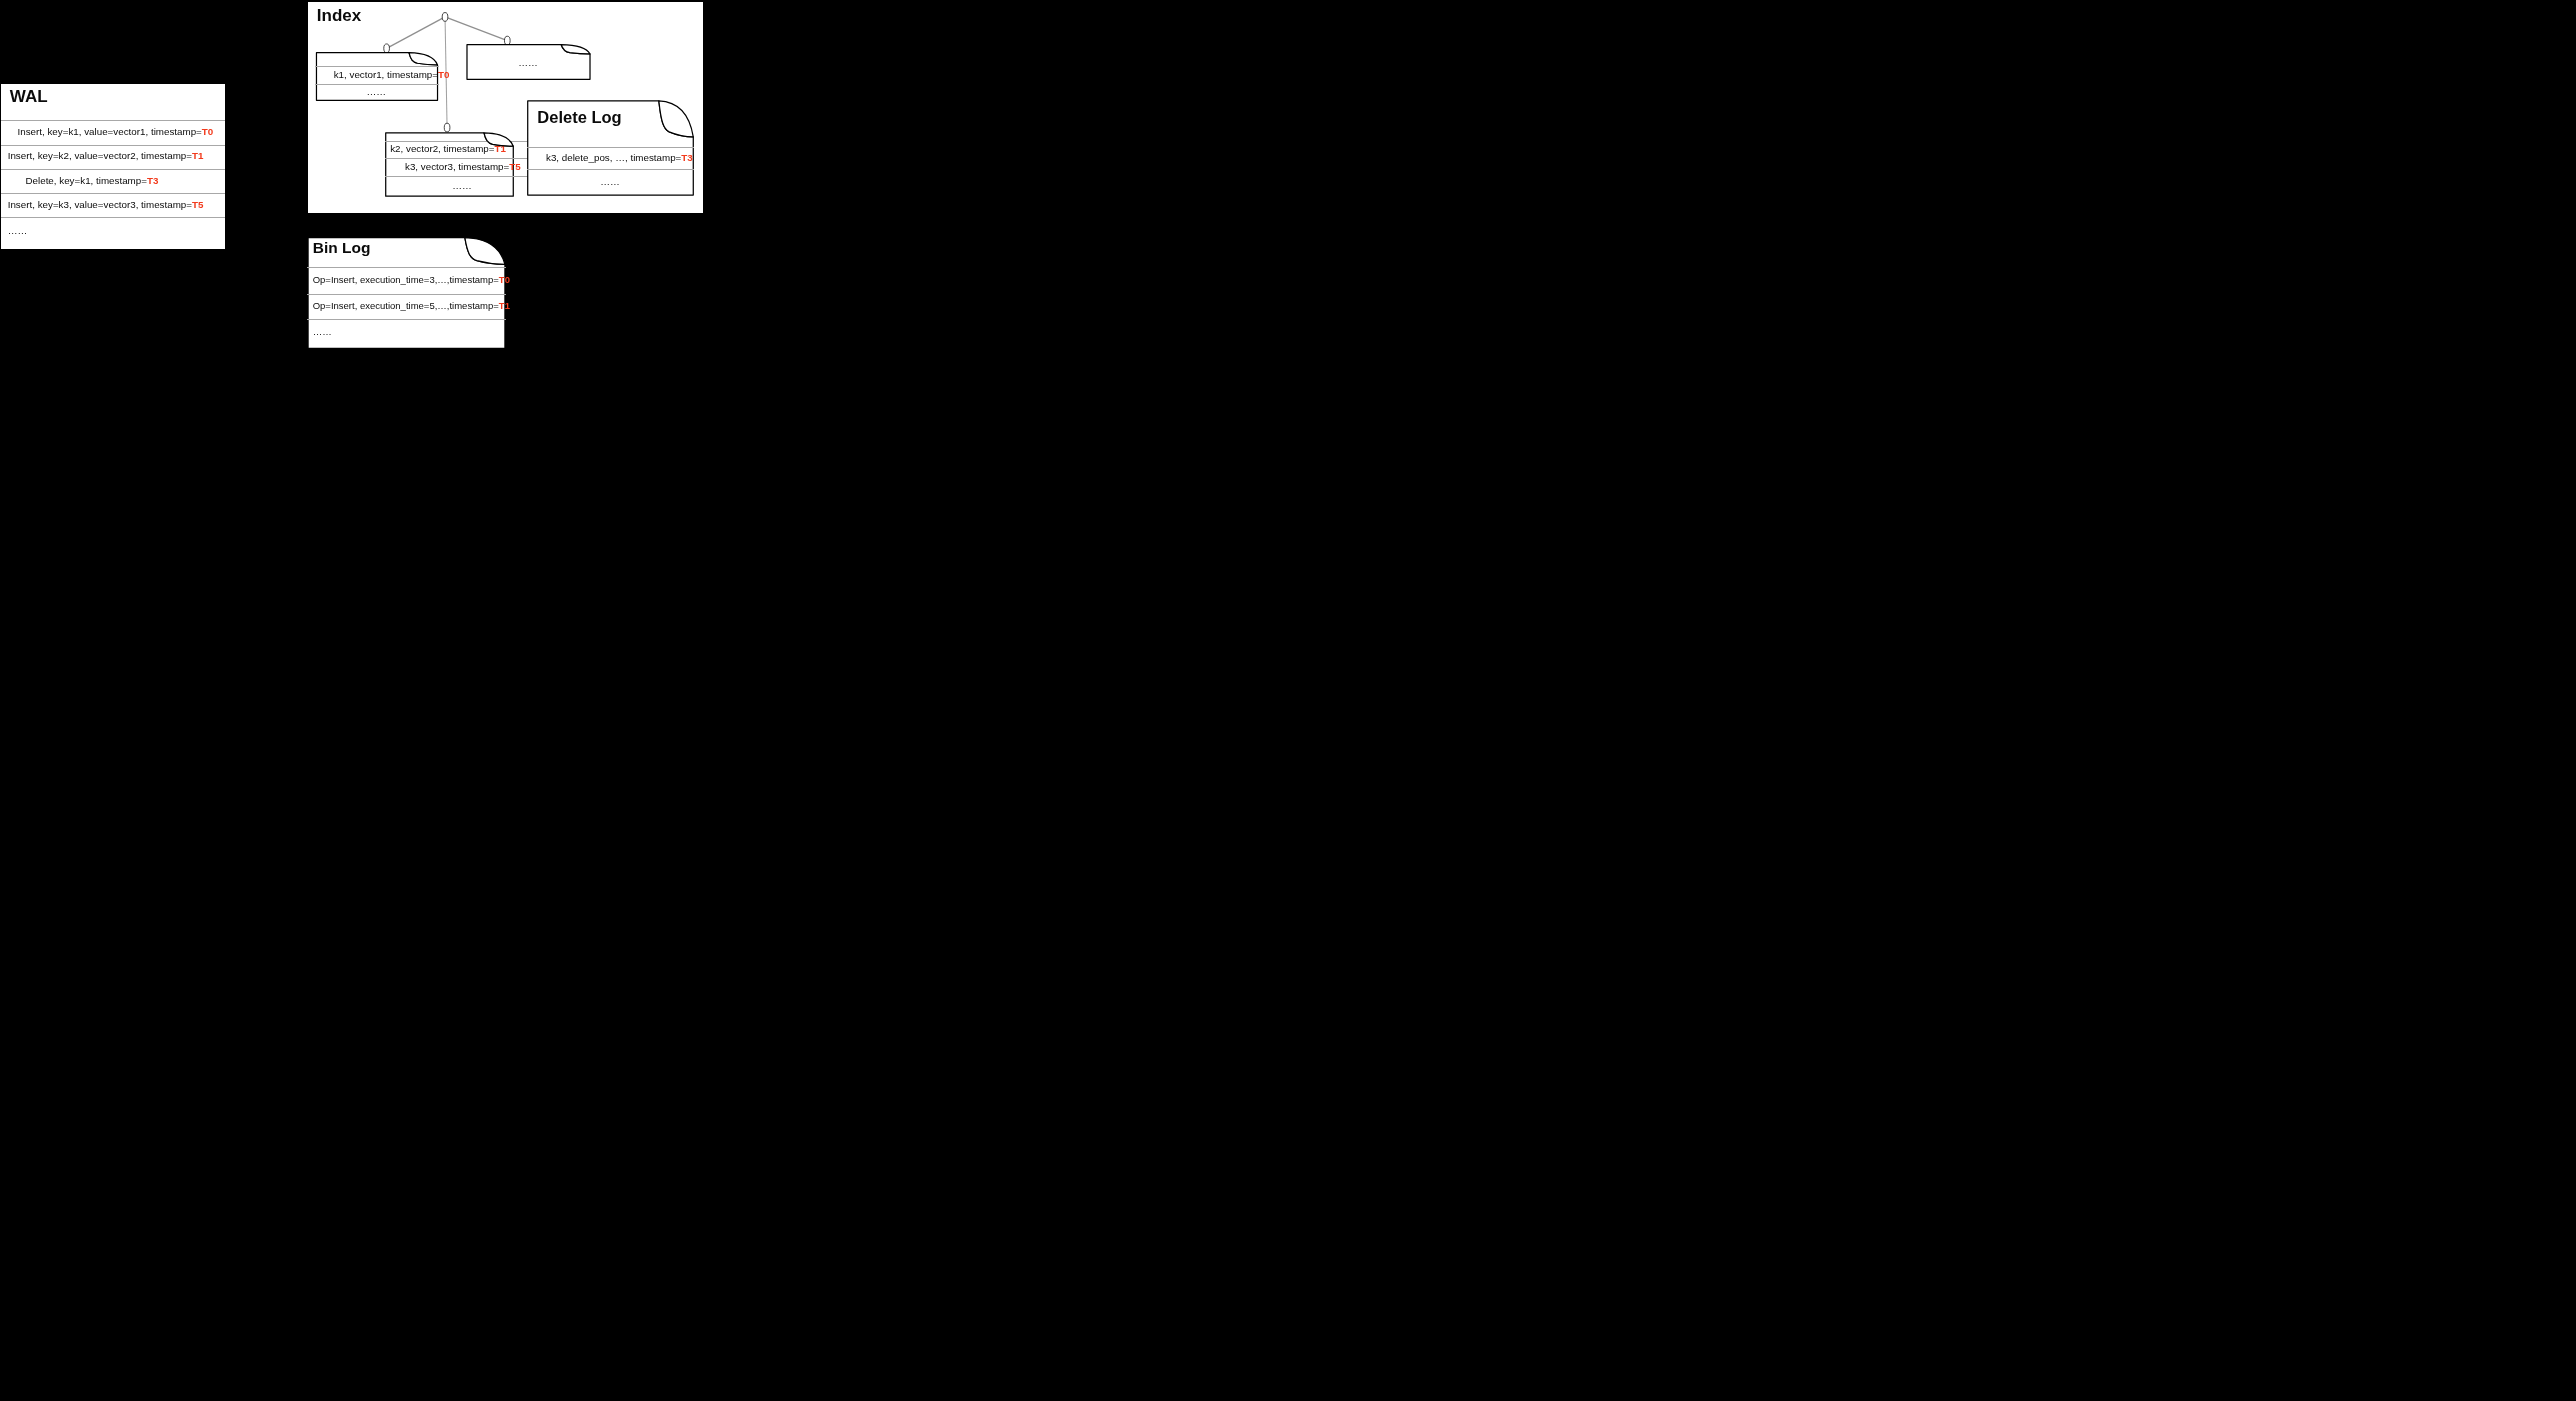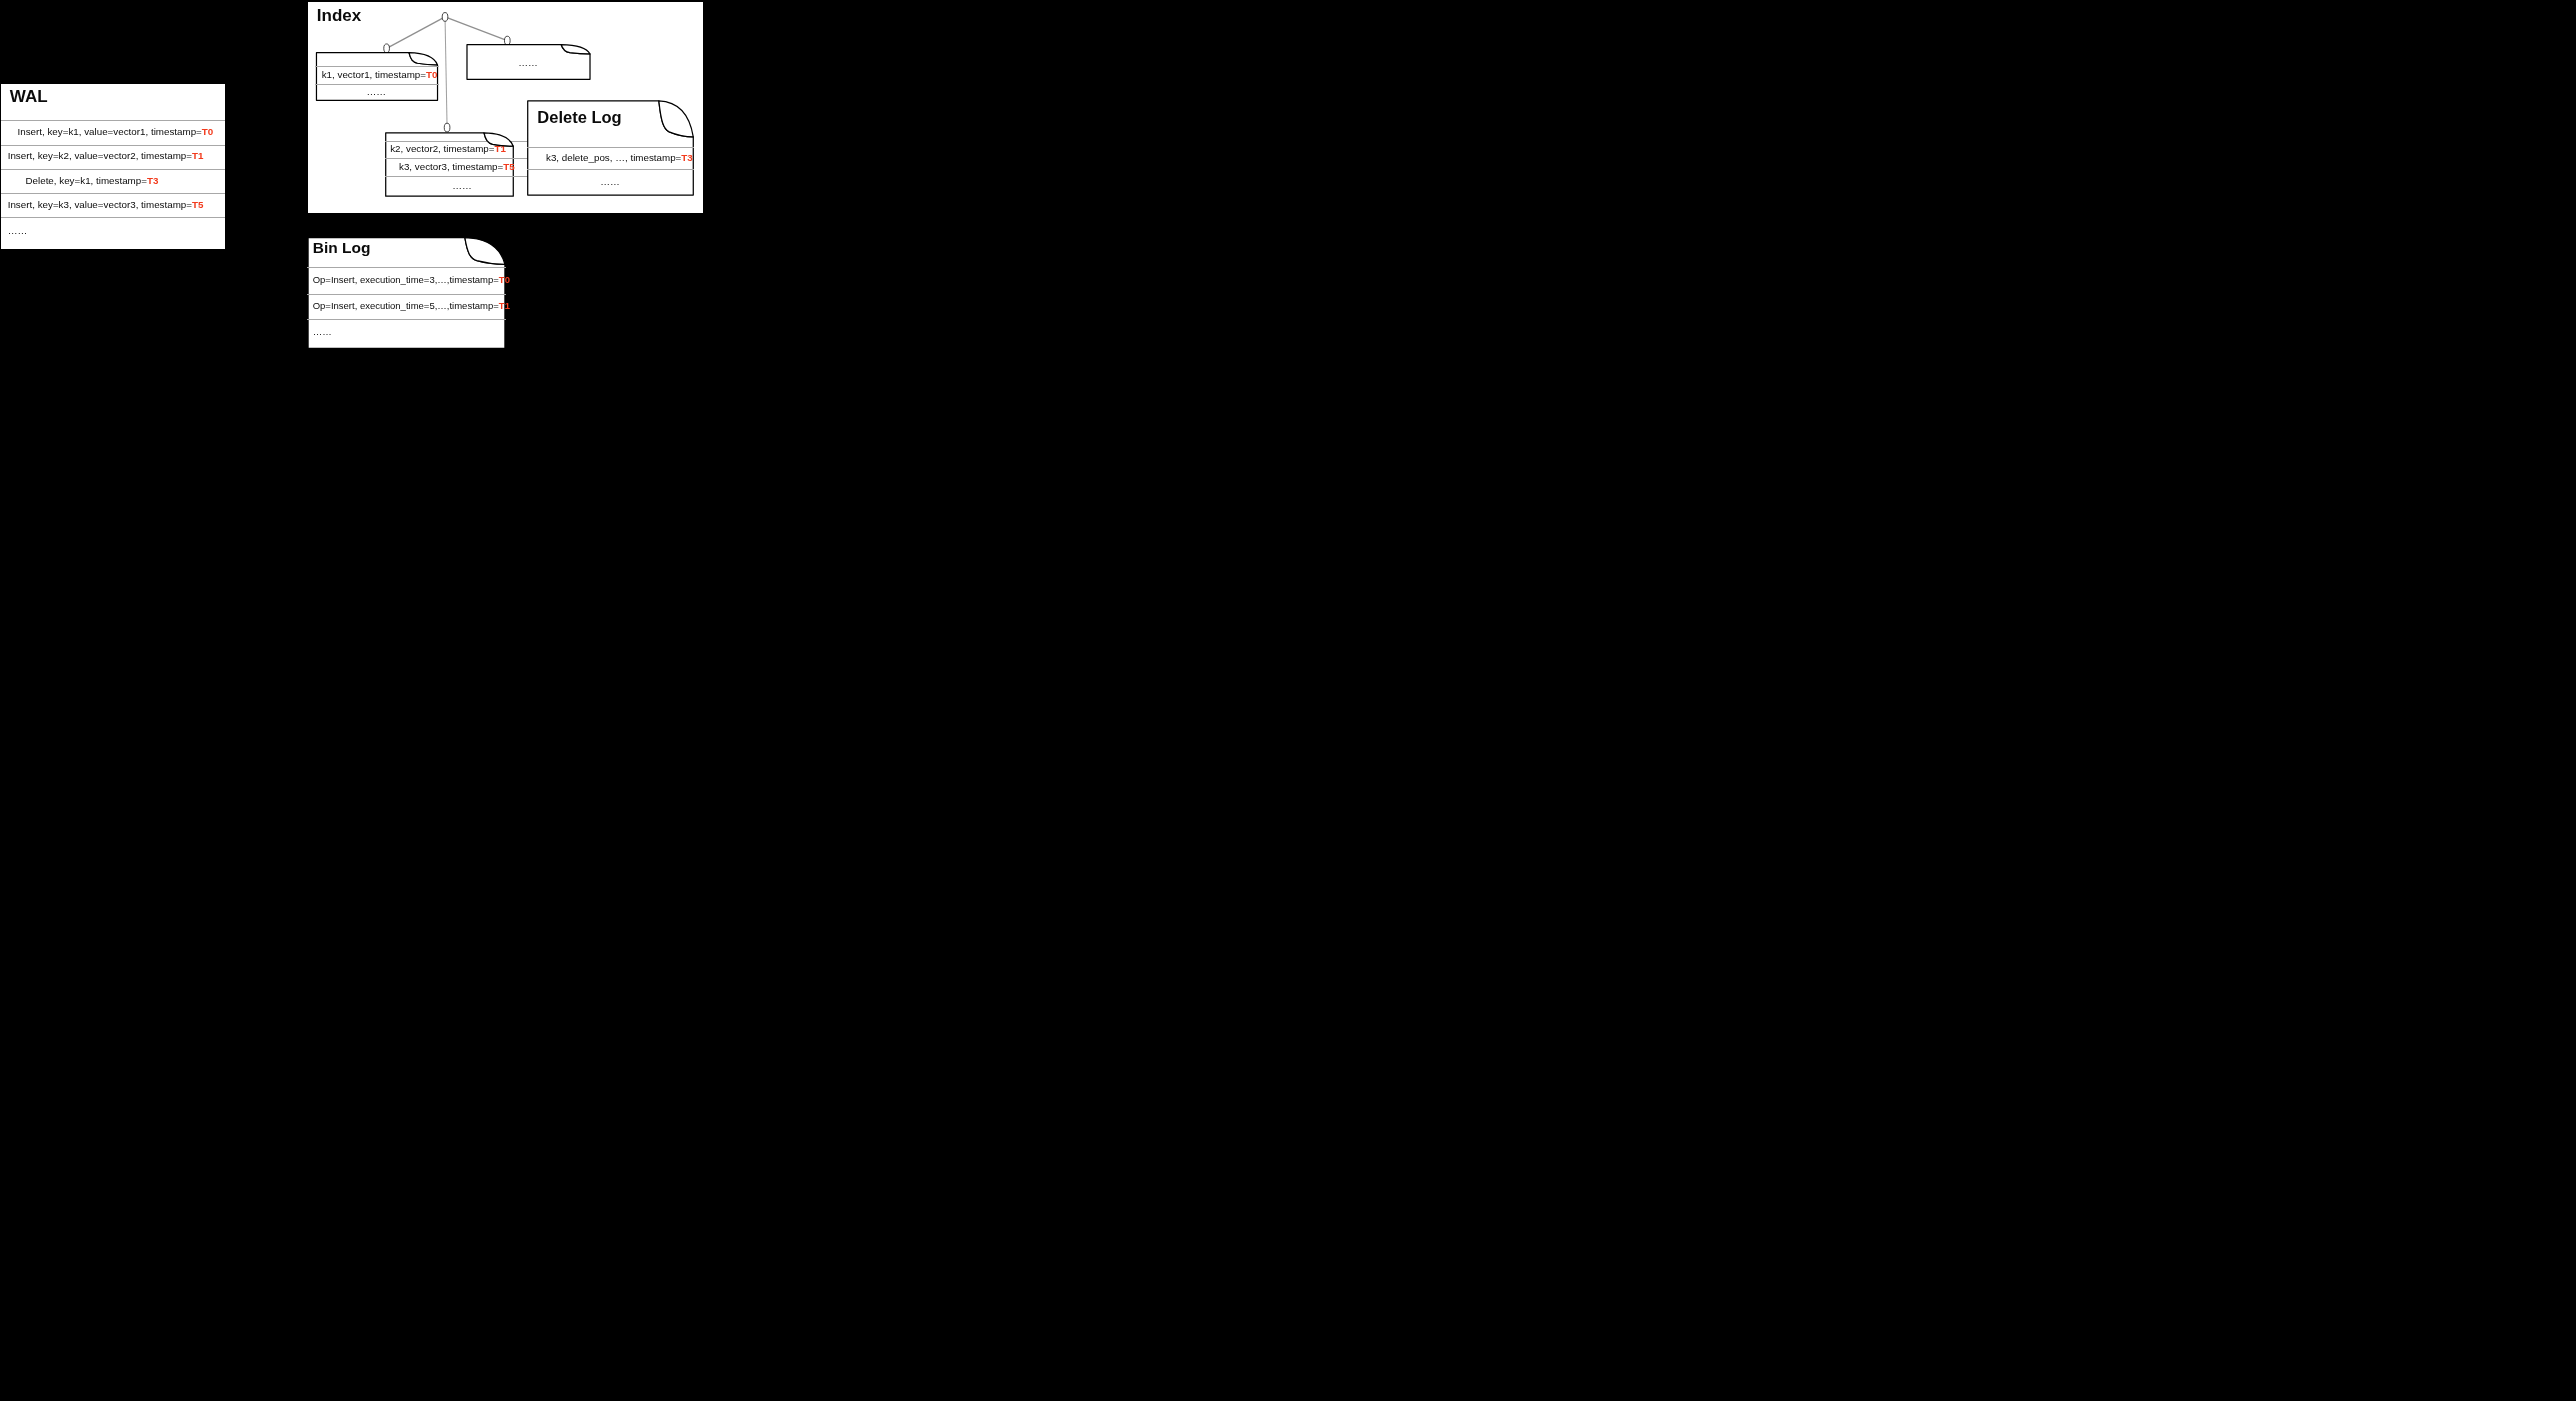--- a/index.html
+++ b/index.html
@@ -64,21 +64,21 @@
       <ellipse cx="270" cy="244" rx="5.5" ry="8.5" fill="#fff" stroke="#000" stroke-width="1.4"></ellipse>
     </svg>
 
     <div class="doc" style="left:6.7px;top:50px;width:124px;height:49px;z-index:2;">
         <svg width="124" height="49" viewBox="0 0 240 96" class="bodysvg">
           <path d="M 1.4 1.4 L 182.6 1.4 C 185.96 14.600000000000001 189.88 20.119999999999997 199.4 22.04 C 213.4 24.439999999999998 227.4 25.4 238.6 25.4 L 238.6 94.6 L 1.4 94.6 Z" fill="#ffffff" stroke="#000000" stroke-width="2.4" stroke-linejoin="round"></path>
         </svg>
       <div class="rowlayer">
         <div class="sep" style="top:14px;"></div>
         <div class="sep" style="top:32px;"></div>
-        <div class="row" style="top:17px;padding-left:7px;">
+        <div class="row" style="top:17px;padding-left:19px;">
           <span>k1, vector1, timestamp=</span><span class="ts red" style="color: rgb(242, 58, 28);">T0</span>
         </div>
         <div class="row center" style="top:34px;">
           <span>……</span>
         </div>
       </div>
     <svg width="124" height="49" viewBox="0 0 240 96" class="flapsvg">
           <path d="M 182.6 1.4 C 210.6 1.88 231.88 8.6 238.6 25.4 C 227.4 25.4 213.4 24.439999999999998 199.4 22.04 C 189.88 20.119999999999997 185.96 14.600000000000001 182.6 1.4 Z" fill="#ffffff" stroke="#000000" stroke-width="2.4" stroke-linejoin="round"></path>
         </svg>
       </div>
@@ -101,21 +101,21 @@
         <svg width="129" height="65" viewBox="0 0 251 126" class="bodysvg">
           <path d="M 1.4 1.4 L 192.6 1.4 C 196.01999999999998 15.700000000000001 200.01 21.68 209.7 23.759999999999998 C 223.95 26.36 238.2 27.4 249.6 27.4 L 249.6 124.6 L 1.4 124.6 Z" fill="#ffffff" stroke="#000000" stroke-width="2.4" stroke-linejoin="round"></path>
         </svg>
       <div class="rowlayer">
         <div class="sep" style="top:9.3px;"></div>
         <div class="sep" style="top:26.5px;"></div>
         <div class="sep" style="top:44px;"></div>
         <div class="row" style="top:11.6px;padding-left:5.2px;">
           <span>k2, vector2, timestamp=</span><span class="ts red" style="color: rgb(242, 58, 28);">T1</span>
         </div>
-        <div class="row" style="top:29px;padding-left:14px;">
+        <div class="row" style="top:29px;padding-left:20px;">
           <span>k3, vector3, timestamp=</span><span class="ts red" style="color: rgb(242, 58, 28);">T5</span>
         </div>
         <div class="row center" style="top:48px;">
           <span>……</span>
         </div>
       </div>
     <svg width="129" height="65" viewBox="0 0 251 126" class="flapsvg">
           <path d="M 192.6 1.4 C 221.1 1.92 242.76 9.2 249.6 27.4 C 238.2 27.4 223.95 26.36 209.7 23.759999999999998 C 200.01 21.68 196.01999999999998 15.700000000000001 192.6 1.4 Z" fill="#ffffff" stroke="#000000" stroke-width="2.4" stroke-linejoin="round"></path>
         </svg>
       </div>

